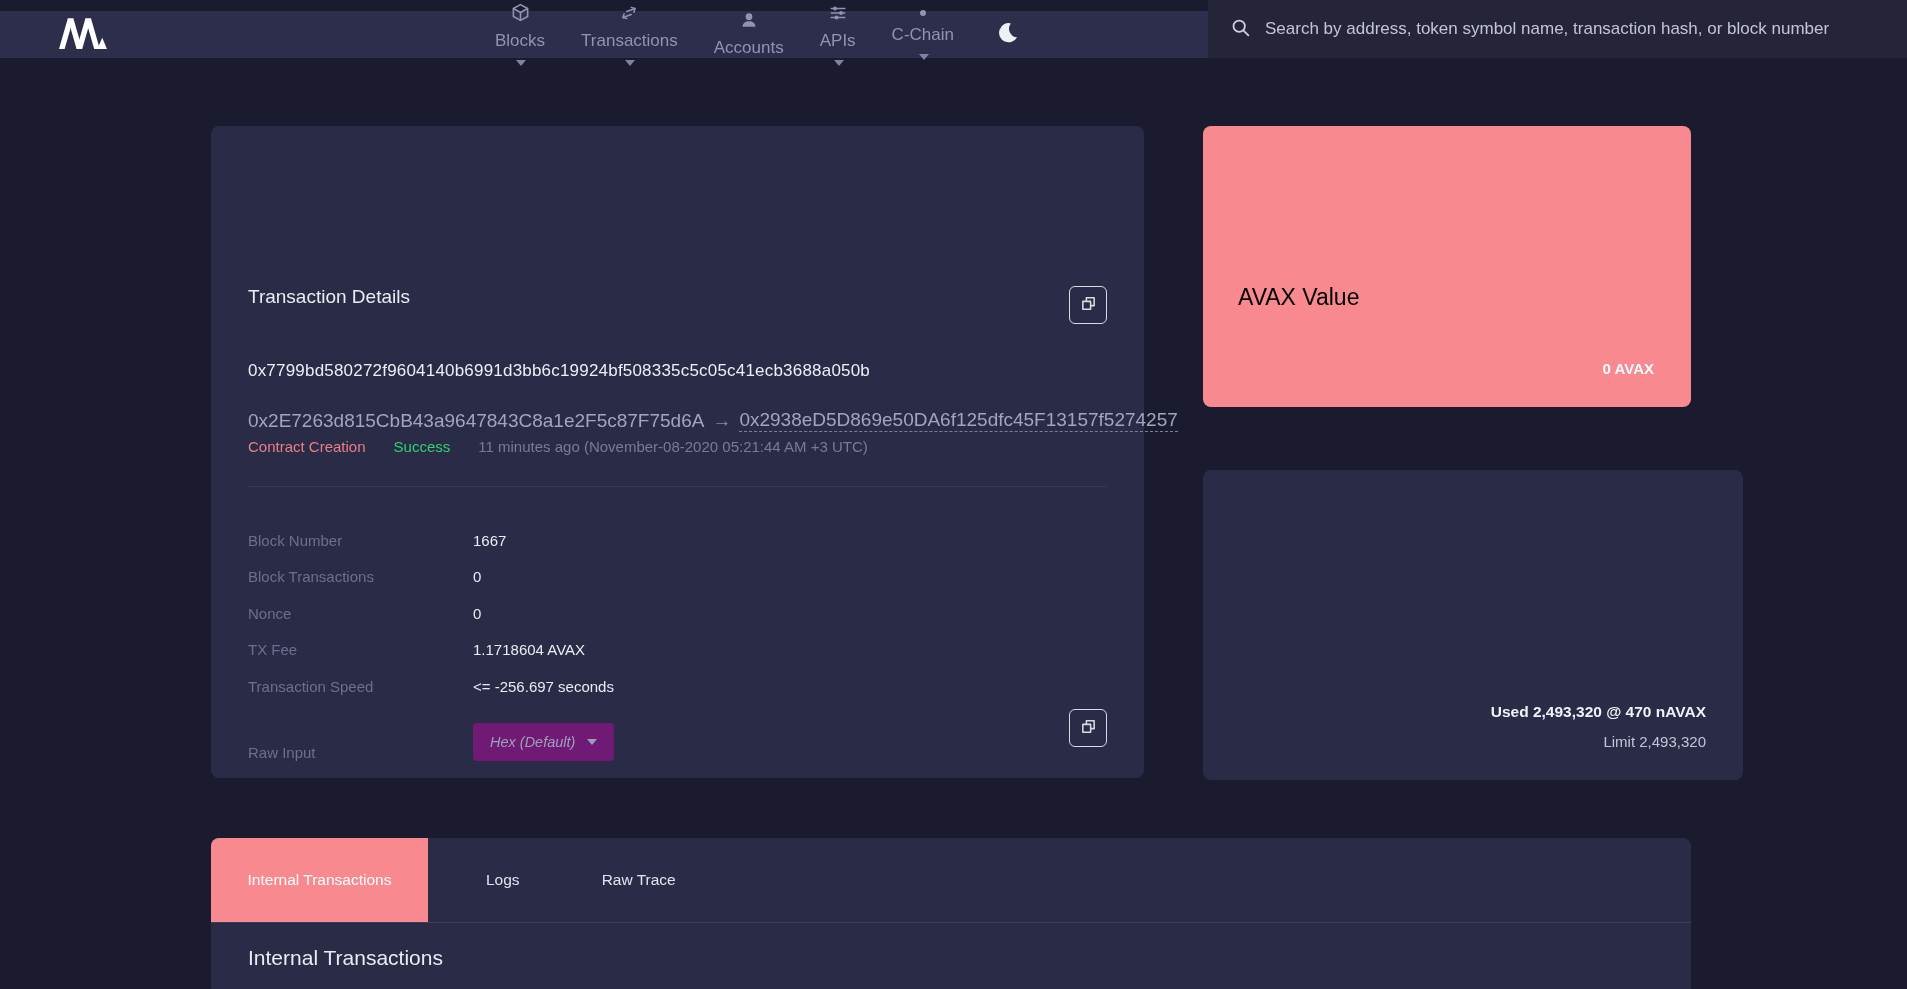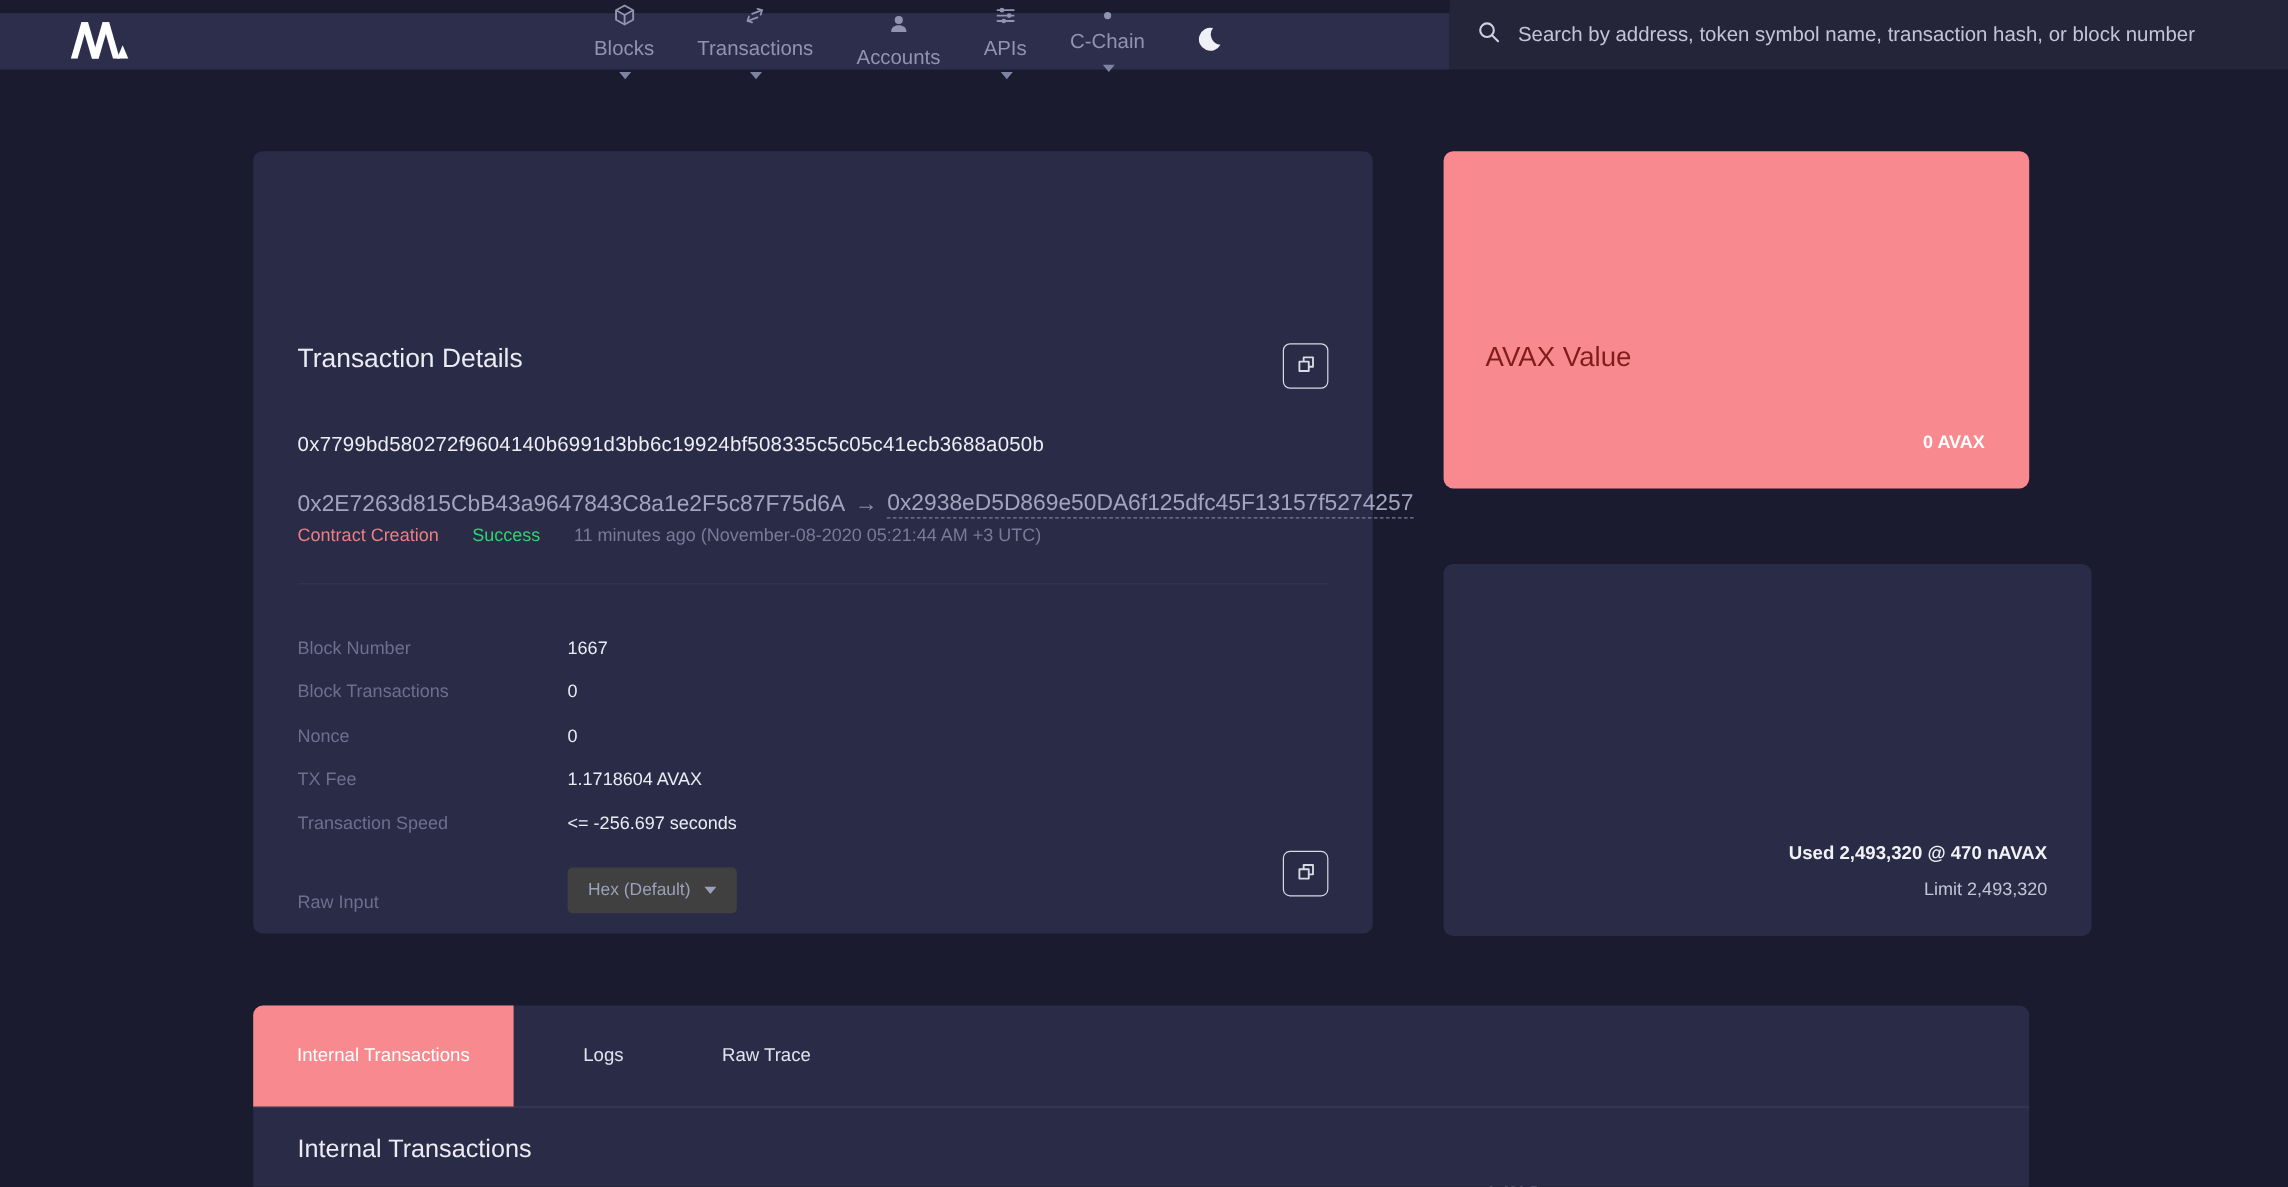--- a/index.html
+++ b/index.html
@@ -24,51 +24,51 @@
   .nav-menu { position:absolute; left:495px; top:11px; bottom:0; display:flex; align-items:center; gap:36px; }
   .nav-item { display:flex; align-items:center; gap:9px; color:#9094b0; font-size:17px; cursor:pointer;flex-direction:column; }
   .nav-item svg { display:block; }
   .chev { width:0; height:0; border-left:5px solid transparent; border-right:5px solid transparent;
     border-top:6px solid #7f83a2; margin-left:2px; }
   .cdot { width:6px; height:6px; border-radius:50%; background:#9094b0; }
   .moon-btn { margin-left:6px; cursor:pointer; display:flex; align-items:center; }
   
   .card { position:absolute; background:#2a2b47; border-radius:8px; }
   .td-card { left:211px; top:126px; width:933px; height:652px; }
-  .card-title { position:absolute; left:37px; top:160px; font-size:22px; color:#eaebf3; font-weight:400; }
+  .card-title { position:absolute; left:37px; top:160px; font-size:19px; color:#eaebf3; font-weight:400; }
   .copy-btn { position:absolute; width:38px; height:38px; border:1px solid #d9dae3; border-radius:6px;
     background:transparent; display:flex; align-items:center; justify-content:center; cursor:pointer; }
   .copy-btn-1 { right:37px; top:160px; }
   .copy-btn-2 { right:37px; top:583px; }
   .td-hash { position:absolute; left:37px; top:235px; font-size:17px; color:#edeef5; letter-spacing:.2px; }
   .td-route { position:absolute; left:37px; top:283px; font-size:19px; color:#a2a5bd; display:flex; gap:8px; align-items:center; }
   .td-route .arrow { color:#8b8ea8; }
   .td-route .to-link { border-bottom:1px dashed #7b7e9a; cursor:pointer; }
   .td-status { position:absolute; left:37px; top:312px; font-size:15px; display:flex; gap:28px; }
   .tx-type { color:#ec7f84; }
   .tx-success { color:#31d26f; }
   .tx-time { color:#787b98; }
   .td-divider { position:absolute; left:37px; right:37px; top:360px; height:1px; background:#34365a; }
   .td-fields { position:absolute; left:37px; top:396px; right:37px; }
   .td-row { display:flex; align-items:center; height:36.5px; }
   .td-label { flex:0 0 225px; font-size:15px; color:#6c6f8e; }
   .td-value { font-size:15px; color:#eaebf3; }
   .raw-row { display:flex; align-items:flex-end; margin-top:12px; height:44px; }
-  .hex-btn { background:#404040; border:none; border-radius:4px; color:#9ca0bb; font-size:14.5px;
-    font-family:"Liberation Sans", sans-serif; padding:11px 17px; display:flex; align-items:center; gap:10px; cursor:pointer; }
+  .hex-btn { background:#701a75; border:none; border-radius:4px; color:#9ca0bb; font-size:14.5px;
+    font-family:"Liberation Sans", sans-serif; padding:11px 17px; display:flex; align-items:center; gap:10px; cursor:pointer;font-style:italic; }
   .hex-btn .chev { border-top-color:#9ca0bb; }
   .hex-box { position:relative; margin-left:225px; margin-top:11px; width:634px; height:88px;
     background:#343653; border-radius:4px; padding:16px 30px 0 18px; overflow:hidden; }
   .hex-line { font-family:"DejaVu Sans Mono", monospace; font-size:12.5px; color:#e2e3ee;
     line-height:26px; white-space:nowrap; }
   .hex-scroll { position:absolute; right:5px; top:4px; width:11px; height:80px; background:#3d3f60; border-radius:5px; }
   .hex-thumb { position:absolute; left:1px; top:2px; width:9px; height:44px; background:#c6c8d4; border-radius:5px; cursor:pointer; }
   
   .avax-card { left:1203px; top:126px; width:488px; height:281px; background:#f8898e; }
-  .avax-title { position:absolute; left:35px; top:158px; font-size:23px; color:#7f1d1d; font-weight:400; }
+  .avax-title { position:absolute; left:35px; top:158px; font-size:23px; color:#000000; font-weight:400; }
   .avax-amount { position:absolute; right:37px; bottom:30px; font-size:15px; font-weight:700; color:#ffffff; }
   .gas-card { left:1203px; top:470px; width:540px; height:310px; }
   .gas-title { position:absolute; left:37px; top:503px; font-size:23px; color:#eaebf3; font-weight:400; }
   .gas-lines { position:absolute; right:37px; bottom:30px; text-align:right; }
   .gas-used { font-size:15.5px; font-weight:700; color:#f1f2f7; margin-bottom:12px; }
   .gas-limit { font-size:15px; color:#c3c5d6; }
   
   .bottom-card { left:211px; top:838px; width:1480px; height:220px; border-radius:8px 8px 0 0; }
   .tab-bar { position:absolute; top:0; left:0; right:0; height:85px; display:flex; align-items:stretch;
     border-bottom:1px solid #3b3d5c; }

